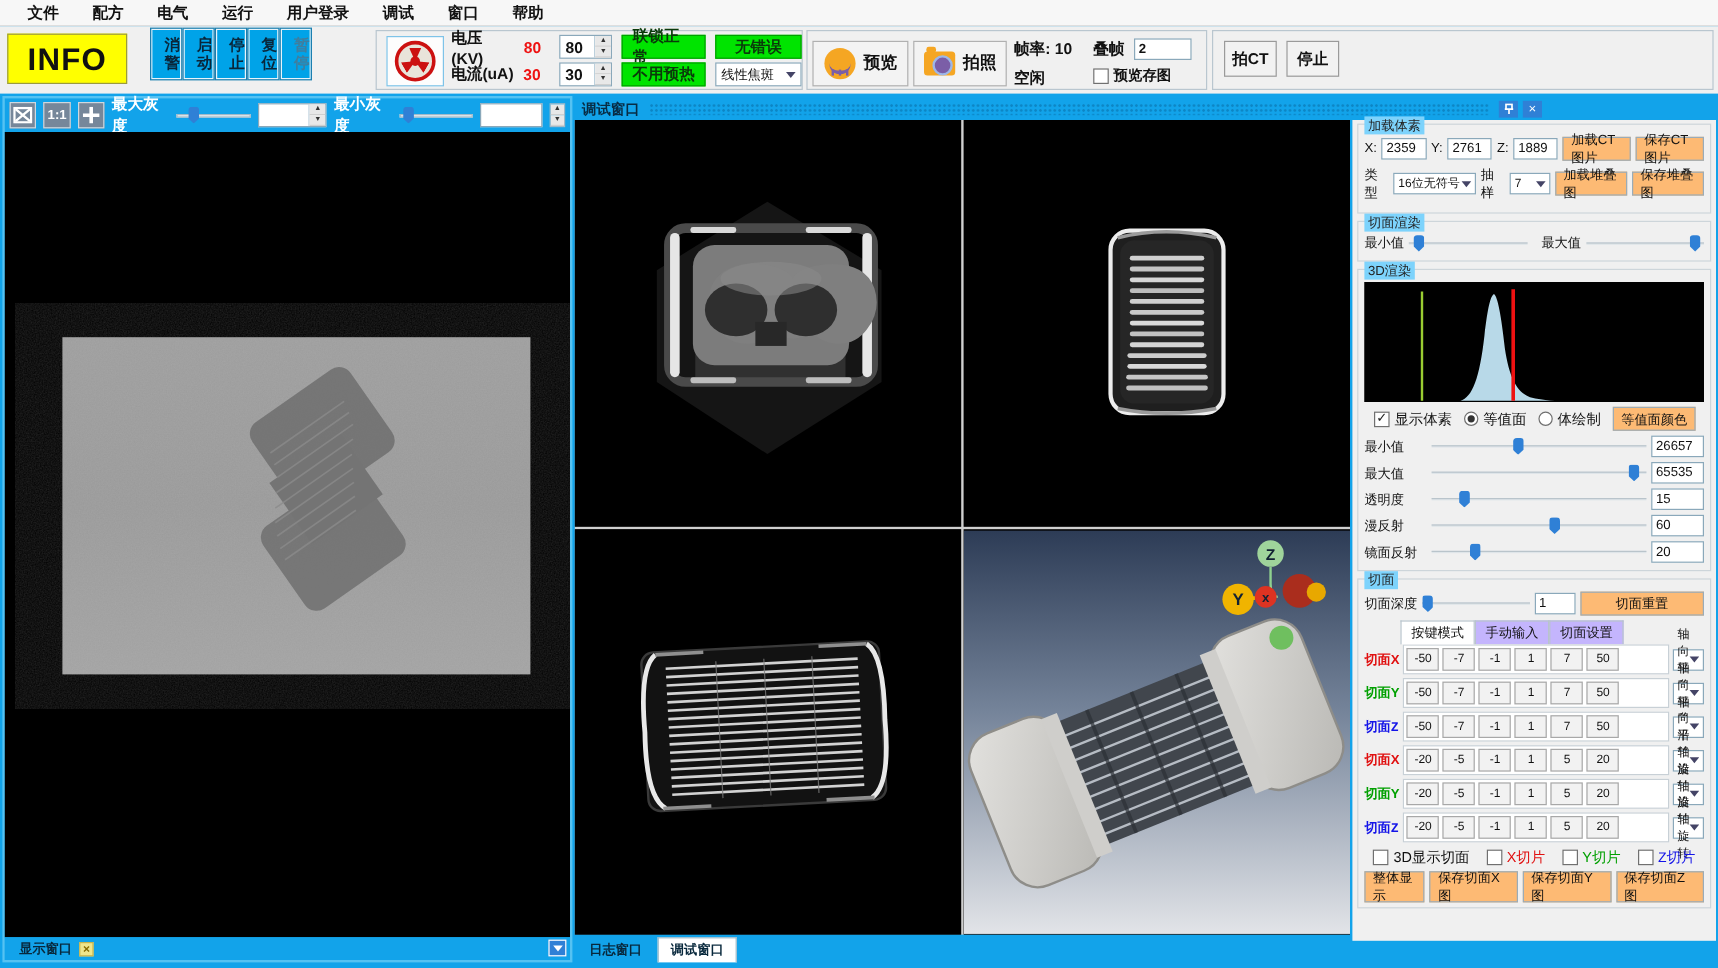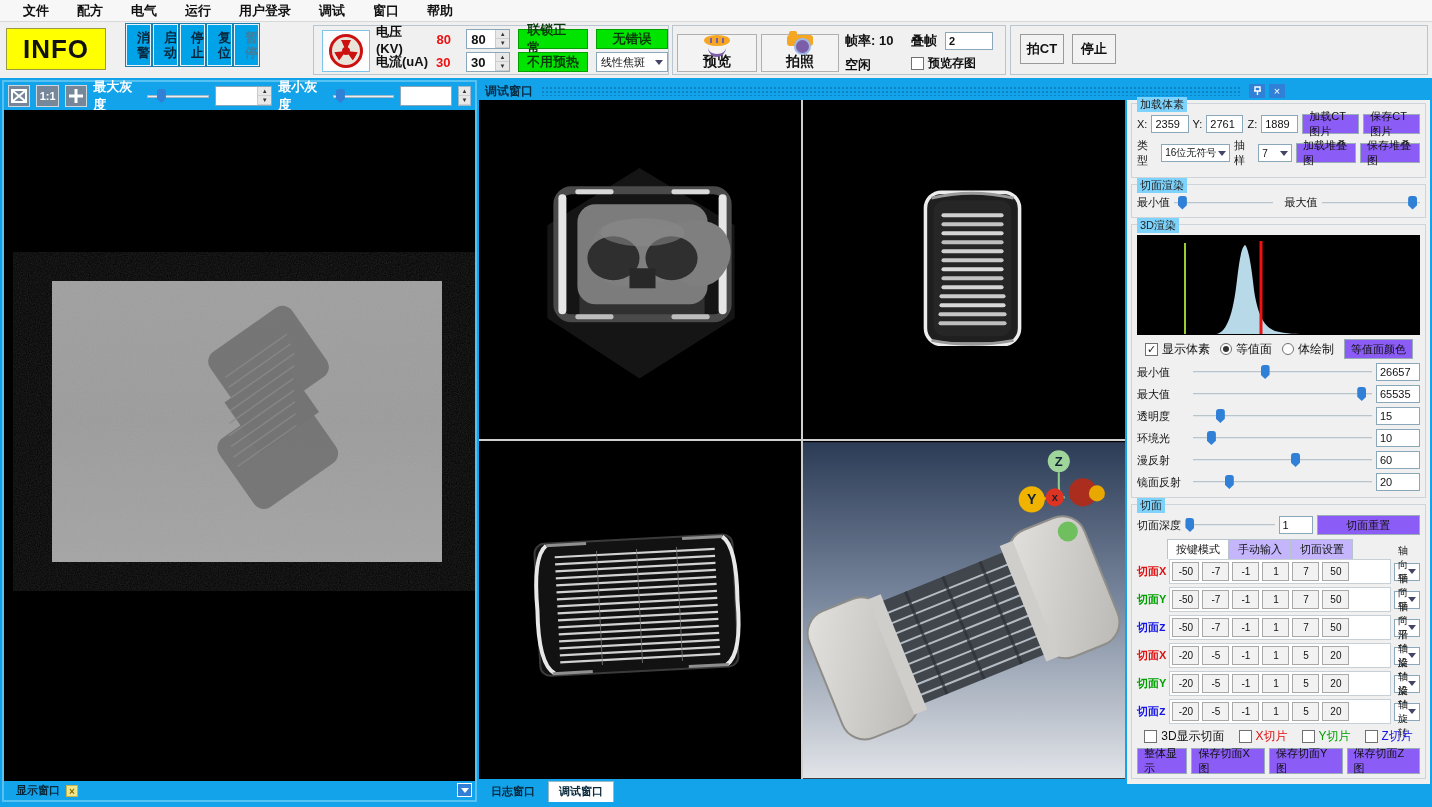--- a/index.html
+++ b/index.html
@@ -24,21 +24,21 @@
   .kv-row { display:flex; align-items:center; gap:8px; height:18px; }
   .kv-label { font-weight:bold; font-size:13px; }
   .kv-value { color:#ee1111; font-weight:bold; font-size:13px; width:22px; }
   .spinbox { display:flex; align-items:stretch; height:20px; background:#fff; border:1px solid #8aa8ba; }
   .spinbox .val { padding:1px 4px; min-width:28px; font-size:13px; font-weight:bold; display:flex; align-items:center; }
   .spin { display:flex; flex-direction:column; width:14px; border-left:1px solid #bcd0dc; }
   .spin span { flex:1; font-size:6px; line-height:8px; text-align:center; color:#333; background:#e8e8e8; border-bottom:1px solid #cfcfcf; cursor:pointer; }
   .badge { height:20px; display:flex; align-items:center; justify-content:center; font-weight:bold; font-size:13px; padding:0 8px; background:#00e400; border:1px solid #00a000; color:#063; color:#0a3a0a; }
   .combo { height:20px; background:#fff; border:1px solid #8aa8ba; display:flex; align-items:center; font-size:11px; padding:0 4px; gap:6px; justify-content:space-between; cursor:pointer; }
   .caret { width:0; height:0; border-left:4px solid transparent; border-right:4px solid transparent; border-top:5px solid #446; }
-  .big-btn { position:absolute; top:8px; height:38px; background:#f3f3f3; border:1px solid #b0b0b0; display:flex; align-items:center; justify-content:center; gap:7px; font-weight:bold; font-size:14px; cursor:pointer;flex-direction:column; }
+  .big-btn { position:absolute; top:8px; height:38px; background:#f3f3f3; border:1px solid #b0b0b0; display:flex; align-items:center; justify-content:center; gap:7px; font-weight:bold; font-size:14px; cursor:pointer; }
   .eye-ic { width:26px; height:26px; border-radius:50%; background:#f5a623; position:relative; }
   .eye-ic:before { content:""; position:absolute; left:4px; top:10px; width:18px; height:9px; border-bottom:3px solid #7b5ea7; border-radius:0 0 12px 12px; }
   .eye-ic i { position:absolute; width:2px; height:5px; background:#7b5ea7; bottom:3px; }
   .cam-ic { width:26px; height:20px; background:#f5a623; border-radius:3px; position:relative; }
   .cam-ic:before { content:""; position:absolute; left:7px; top:3px; width:13px; height:13px; border-radius:50%; background:#7b5ea7; border:2px solid #9db7e8; }
   .cam-ic:after { content:""; position:absolute; left:2px; top:-4px; width:8px; height:5px; background:#f5a623; border-radius:2px; }
   .std-btn { background:#f2f2f2; border:1px solid #9a9a9a; font-weight:bold; font-size:13px; display:flex; align-items:center; justify-content:center; cursor:pointer; }
   .txt { font-weight:bold; font-size:13px; }
   .checkline { display:flex; align-items:center; gap:4px; font-size:12px; font-weight:bold; cursor:pointer; }
   .cb { width:13px; height:13px; background:#fff; border:1px solid #707070; display:inline-flex; align-items:center; justify-content:center; font-size:11px; line-height:11px; color:#222; }
@@ -73,21 +73,21 @@
   .dp-tabbar { position:absolute; left:0; top:697px; width:646px; height:23px; background:#12a3ea; display:flex; align-items:flex-end; padding-left:2px; gap:3px; }
   .dp-tab { font-size:11px; font-weight:bold; padding:2px 10px 3px; color:#08283c; cursor:pointer; }
   .dp-tab.active { background:#fff; border:1px solid #9ab8c8; border-bottom:none; }
 
   
   .rc { position:absolute; left:648px; top:18px; width:303px; height:684px; background:#f0f0f0; padding:3px 4px; font-size:11px; }
   .group { position:relative; border:1px solid #cdd5da; margin-bottom:6px; padding:10px 5px 5px; }
   .gtitle { position:absolute; top:-7px; left:5px; background:#7dd3fc; padding:0 3px; font-size:11px; color:#222; }
   .row { display:flex; align-items:center; gap:4px; margin-bottom:4px; }
   .mini-input { background:#fff; border:1px solid #8aa8ba; height:18px; font-size:11px; display:flex; align-items:center; padding:0 3px; }
-  .mini-btn { background:#8b5cf6; border:1px solid #9aacb8; height:20px; display:flex; align-items:center; justify-content:center; font-size:11px; cursor:pointer; padding:0 6px; }
+  .mini-btn { background:#fdba74; border:1px solid #9aacb8; height:20px; display:flex; align-items:center; justify-content:center; font-size:11px; cursor:pointer; padding:0 6px; }
   .mini-combo { background:#fff; border:1px solid #8aa8ba; height:18px; display:flex; align-items:center; justify-content:space-between; font-size:10px; padding:0 3px; cursor:pointer; }
   .rslider { position:relative; height:14px; flex:1; cursor:pointer; }
   .rslider .track { position:absolute; left:0; right:0; top:6px; height:2px; background:#dfe5e9; border-top:1px solid #b9c4cb; }
   .rslider .thumb { position:absolute; top:0; width:9px; height:14px; margin-left:-4px; background:#2f80d6; border-radius:3px 3px 4px 4px; clip-path:polygon(0 0,100% 0,100% 70%,50% 100%,0 70%); }
   .hist { background:#000; width:100%; height:100px; display:block; }
   .slabel { width:52px; text-align:left; }
   .sval { width:44px; }
   .tabs { display:flex; margin-left:30px; }
   .tab { padding:2px 8px; font-size:11px; border:1px solid #b8c4cc; border-bottom:none; background:#c4b5fd; cursor:pointer; }
   .tab.active { background:#fff; position:relative; top:0; }
@@ -528,28 +528,20 @@
       </div>
       <div class="row">
         <span class="slabel">透明度</span>
         <div class="rslider">
             <div class="track"></div>
             <div class="thumb" style="left:15%"></div>
           </div>
         <div class="mini-input sval">15</div>
       </div>
       <div class="row">
-        <span class="slabel">环境光</span>
-        <div class="rslider">
-            <div class="track"></div>
-            <div class="thumb" style="left:10%"></div>
-          </div>
-        <div class="mini-input sval">10</div>
-      </div>
-      <div class="row">
         <span class="slabel">漫反射</span>
         <div class="rslider">
             <div class="track"></div>
             <div class="thumb" style="left:57%"></div>
           </div>
         <div class="mini-input sval">60</div>
       </div>
       <div class="row" style="margin-bottom:1px">
         <span class="slabel">镜面反射</span>
         <div class="rslider">

